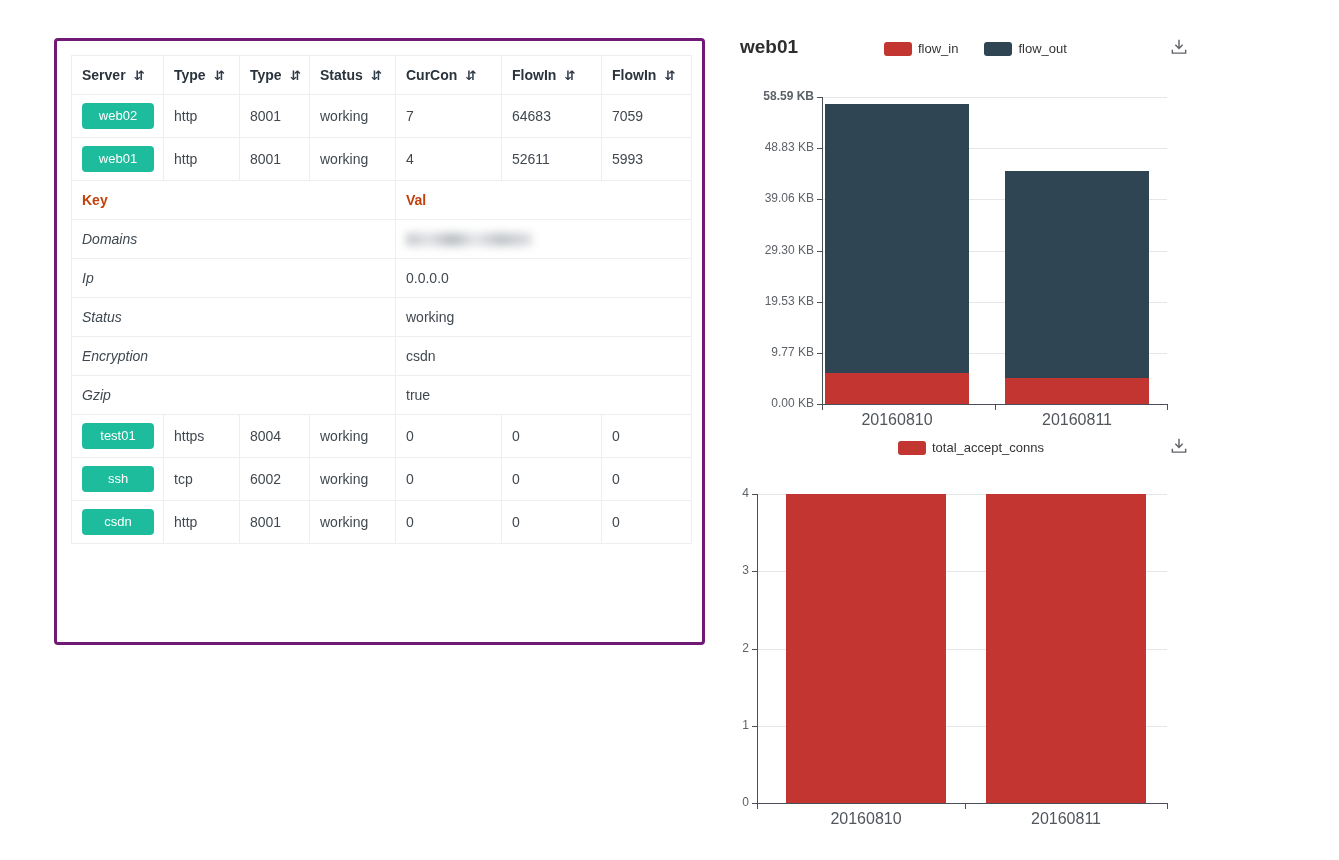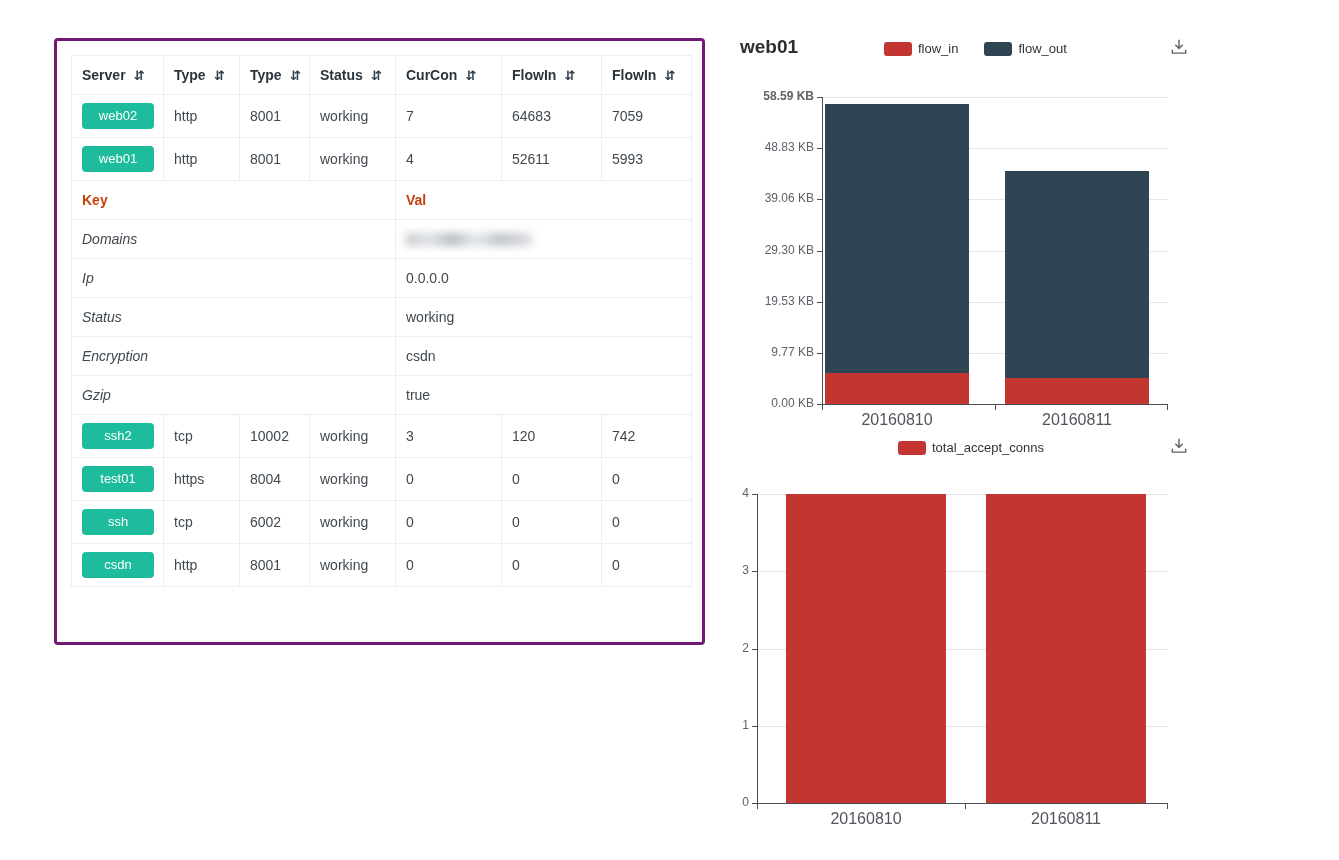--- a/index.html
+++ b/index.html
@@ -103,29 +103,20 @@
             <td class="key-cell" colspan="4">Status</td>
             <td class="val-cell" colspan="3">working</td>
           </tr>
           <tr class="det-row">
             <td class="key-cell" colspan="4">Encryption</td>
             <td class="val-cell" colspan="3">csdn</td>
           </tr>
           <tr class="det-row">
             <td class="key-cell" colspan="4">Gzip</td>
             <td class="val-cell" colspan="3">true</td>
-          </tr>
-          <tr class="srv-row">
-            <td><button class="srv-btn" style="background: rgb(29, 188, 156);">ssh2</button></td>
-            <td>tcp</td>
-            <td>10002</td>
-            <td>working</td>
-            <td>3</td>
-            <td>120</td>
-            <td>742</td>
           </tr>
           <tr class="srv-row">
             <td><button class="srv-btn" style="background: rgb(29, 188, 156);">test01</button></td>
             <td>https</td>
             <td>8004</td>
             <td>working</td>
             <td>0</td>
             <td>0</td>
             <td>0</td>
           </tr>

